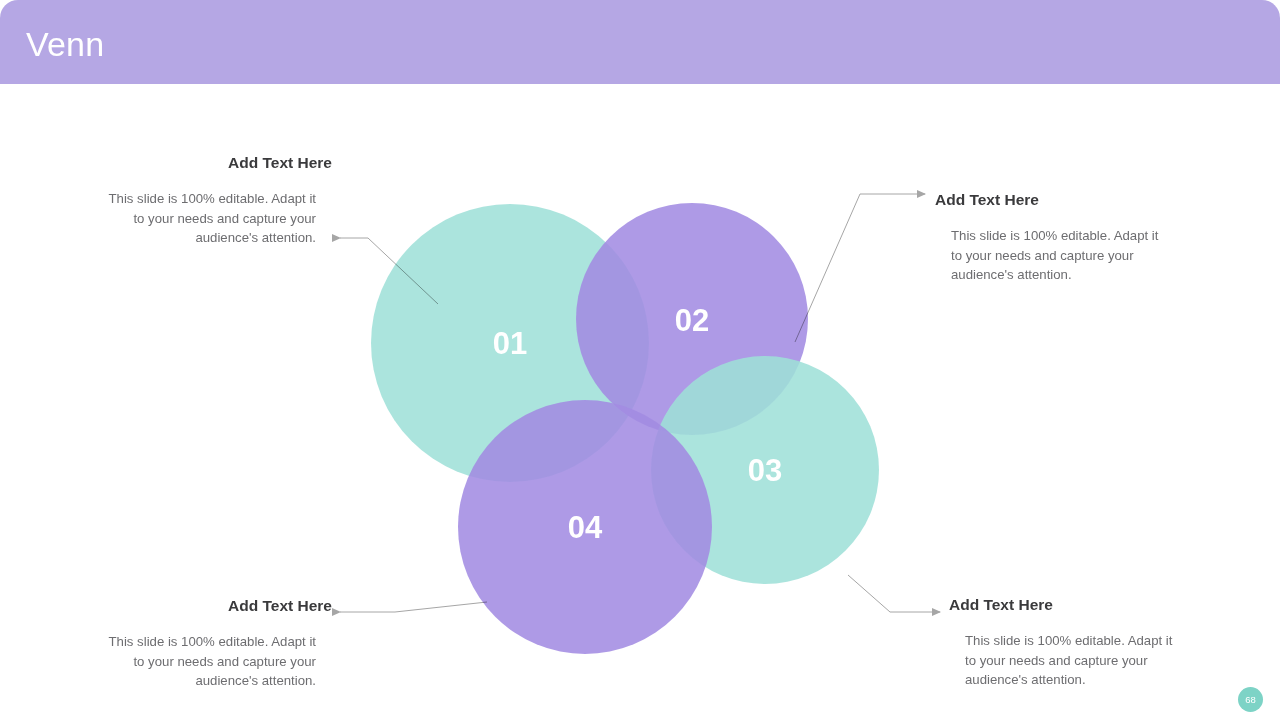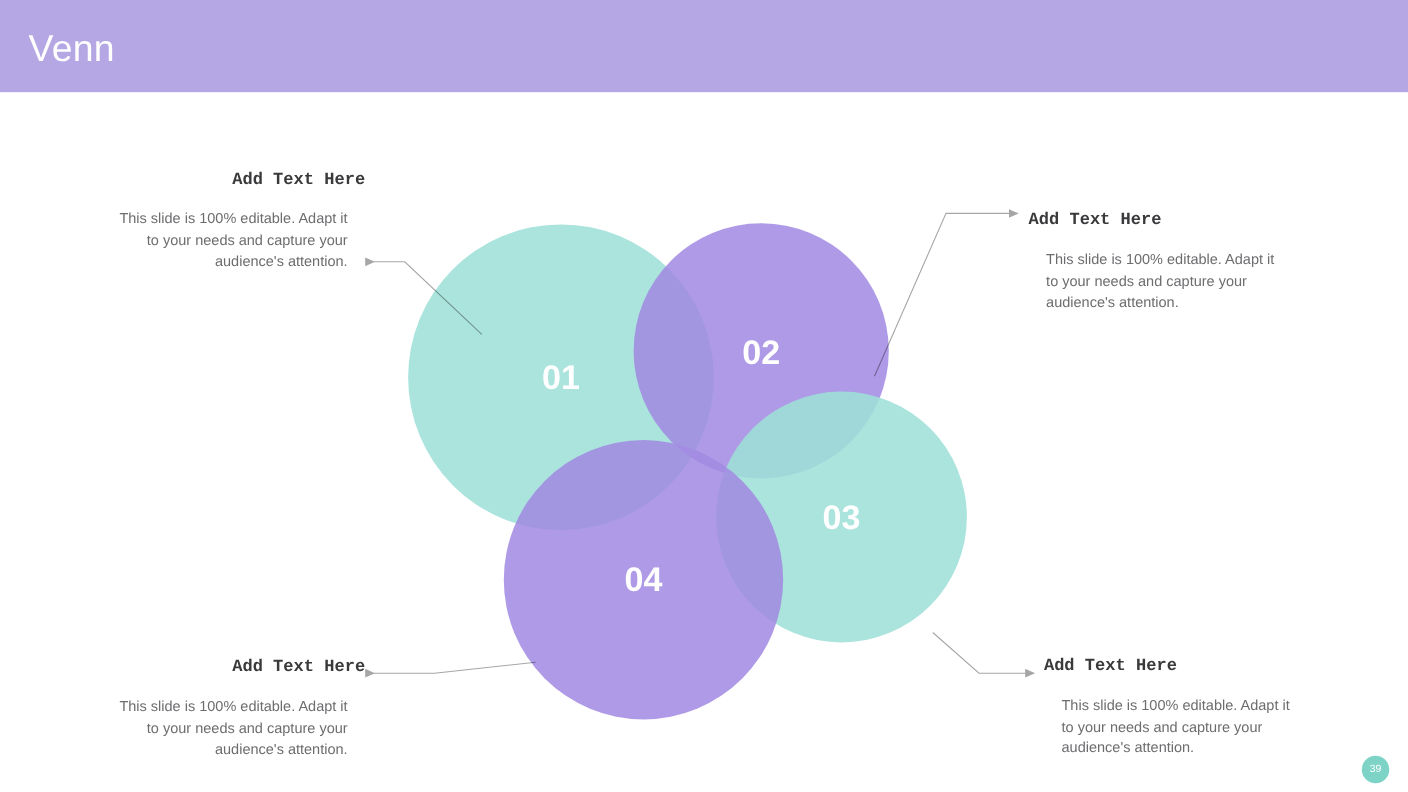--- a/index.html
+++ b/index.html
@@ -15,20 +15,21 @@
     position: relative;
   }
   #slide {
     position: absolute;
     left: 0;
     top: 0;
     width: 1280px;
     height: 720px;
     background: #ffffff;
     overflow: hidden;
+    border-radius: 18px;
   }
 
   
   #header-bar {
     position: absolute;
     left: 0;
     top: 0;
     width: 1280px;
     height: 84px;
     background: #b5a7e4;
@@ -74,21 +75,20 @@
     position: absolute;
     width: 250px;
   }
   .callout .callout-title {
     font-size: 15.5px;
     font-weight: bold;
     color: #3a3a3c;
     line-height: 20px;
     margin: 0 0 6px 0;
     white-space: nowrap;
-    font-family: Liberation Mono, monospace;
   }
   .callout .callout-body {
     font-size: 13.2px;
     font-weight: 400;
     color: #6d6d70;
     line-height: 19.6px;
     margin: 16px;
   }
   .callout.align-right {
     text-align: right;
@@ -176,15 +176,15 @@
   <div class="callout align-left" id="callout-03">
     <p class="callout-title">Add Text Here</p>
     <p class="callout-body">This slide is 100% editable. Adapt it to your needs and capture your audience's attention.</p>
   </div>
 
   <div class="callout align-right" id="callout-04">
     <p class="callout-title">Add Text Here</p>
     <p class="callout-body">This slide is 100% editable. Adapt it to your needs and capture your audience's attention.</p>
   </div>
 
-  <div id="page-badge">39</div>
+  <div id="page-badge">68</div>
 
 </div>
 
 </body></html>

